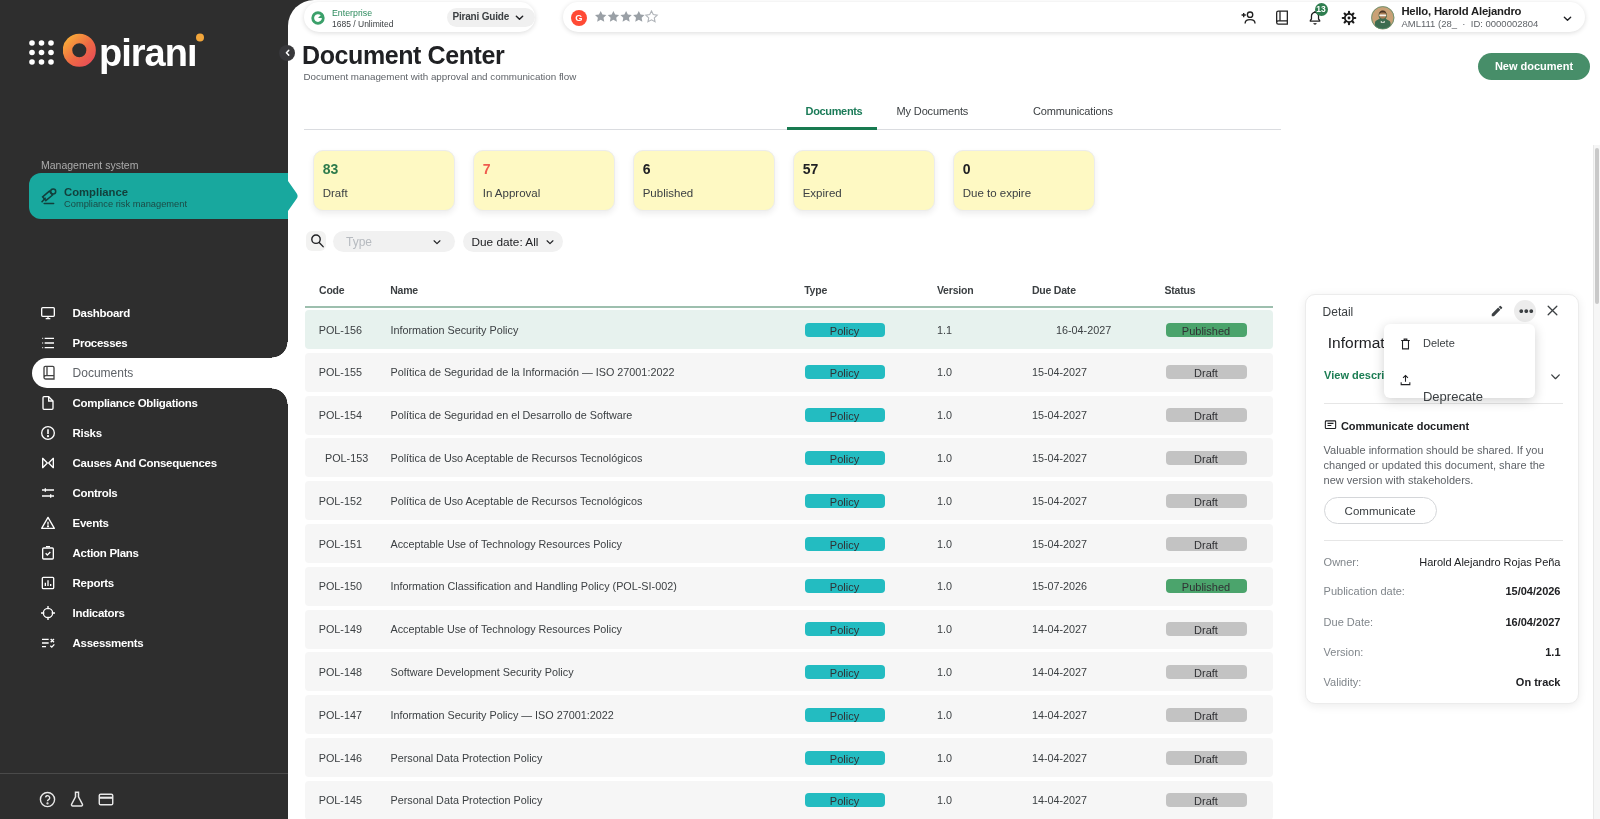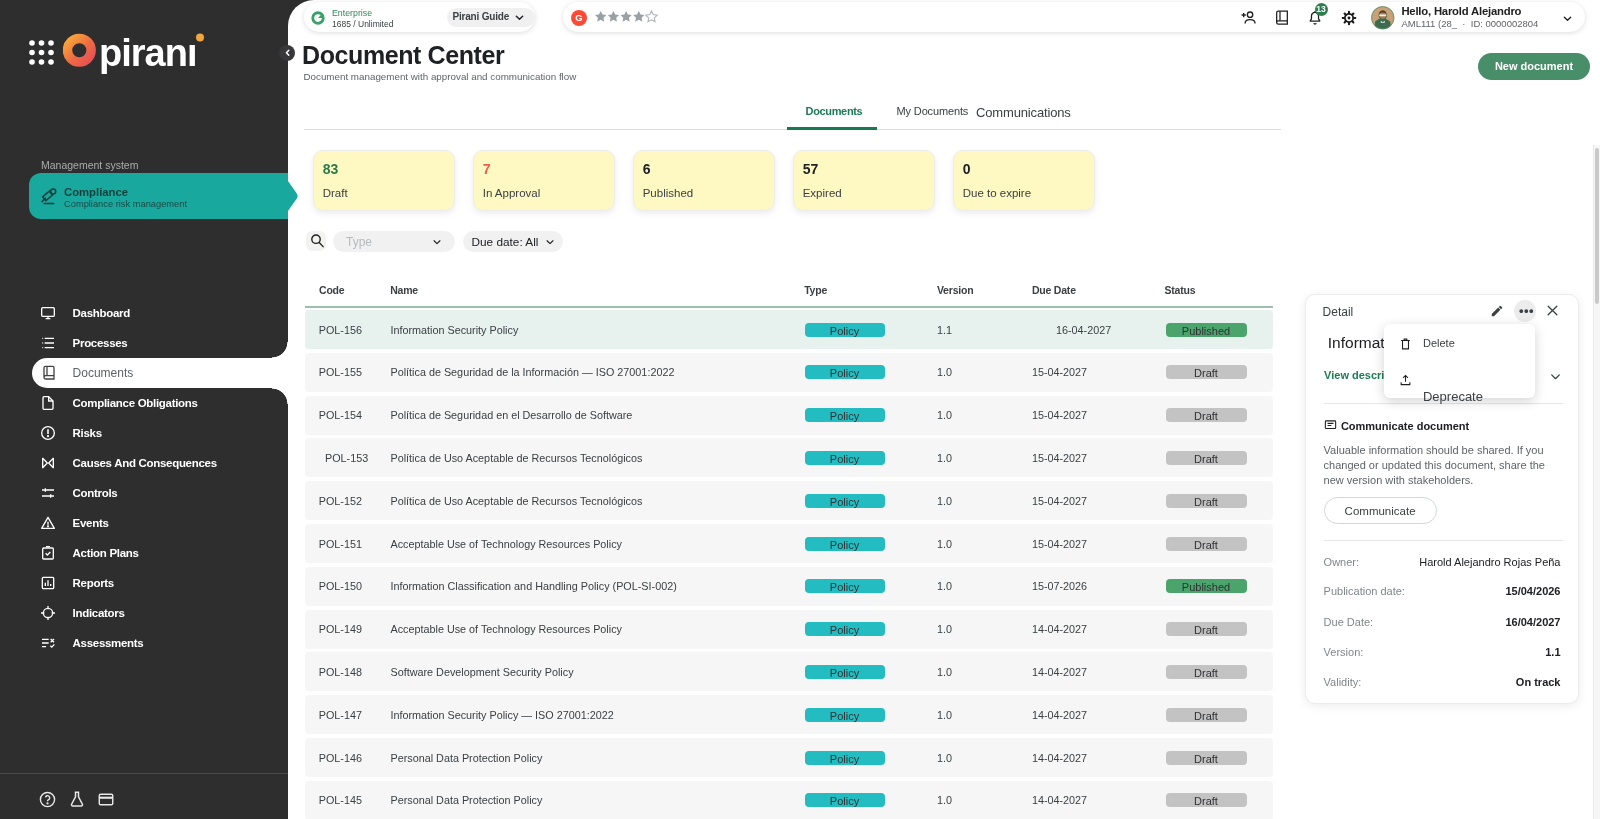--- a/index.html
+++ b/index.html
@@ -264,21 +264,21 @@
       <path d="M5 7l7 7 7-7"></path>
     </svg>
 
   <div class="abs" style="left:302px; top:40.5px; font-size:25px; font-weight:bold; color:#202124; letter-spacing:-0.4px;">Document Center</div>
   <div class="abs" style="left:303.5px; top:70.5px; font-size:9.8px; color:#5f6368;">Document management with approval and communication flow</div>
 
   <div class="abs" style="left:1478px; top:52.6px; width:112px; height:27px; border-radius:13.5px; background:#478e69; color:#fff; font-size:11px; font-weight:bold; text-align:center; line-height:27px;">New document</div>
 
   <div class="abs" style="left:805.6px; top:104.5px; font-size:11px; font-weight:bold; letter-spacing:-0.35px; color:#1b7b58;">Documents</div>
   <div class="abs" style="left:896.6px; top:104.5px; font-size:11px; letter-spacing:-0.15px; color:#3c4043;">My Documents</div>
-  <div class="abs" style="left:976px; top:104.5px; font-size:13px; letter-spacing:-0.15px; color:#3c4043;">Communications</div>
+  <div class="abs" style="left:1033px; top:104.5px; font-size:11px; letter-spacing:-0.15px; color:#3c4043;">Communications</div>
   <div class="abs" style="left:304px; top:129px; width:977px; height:1px; background:#dadce0;"></div>
   <div class="abs" style="left:787px; top:127px; width:90px; height:3px; background:#187a50;"></div>
 </div>
 <div id="content">
 
   <div class="scard" style="left:312.7px;">
       <div class="num" style="color:#2c7a4b;">83</div>
       <div class="lbl">Draft</div>
     </div>
   <div class="scard" style="left:472.7px;">

